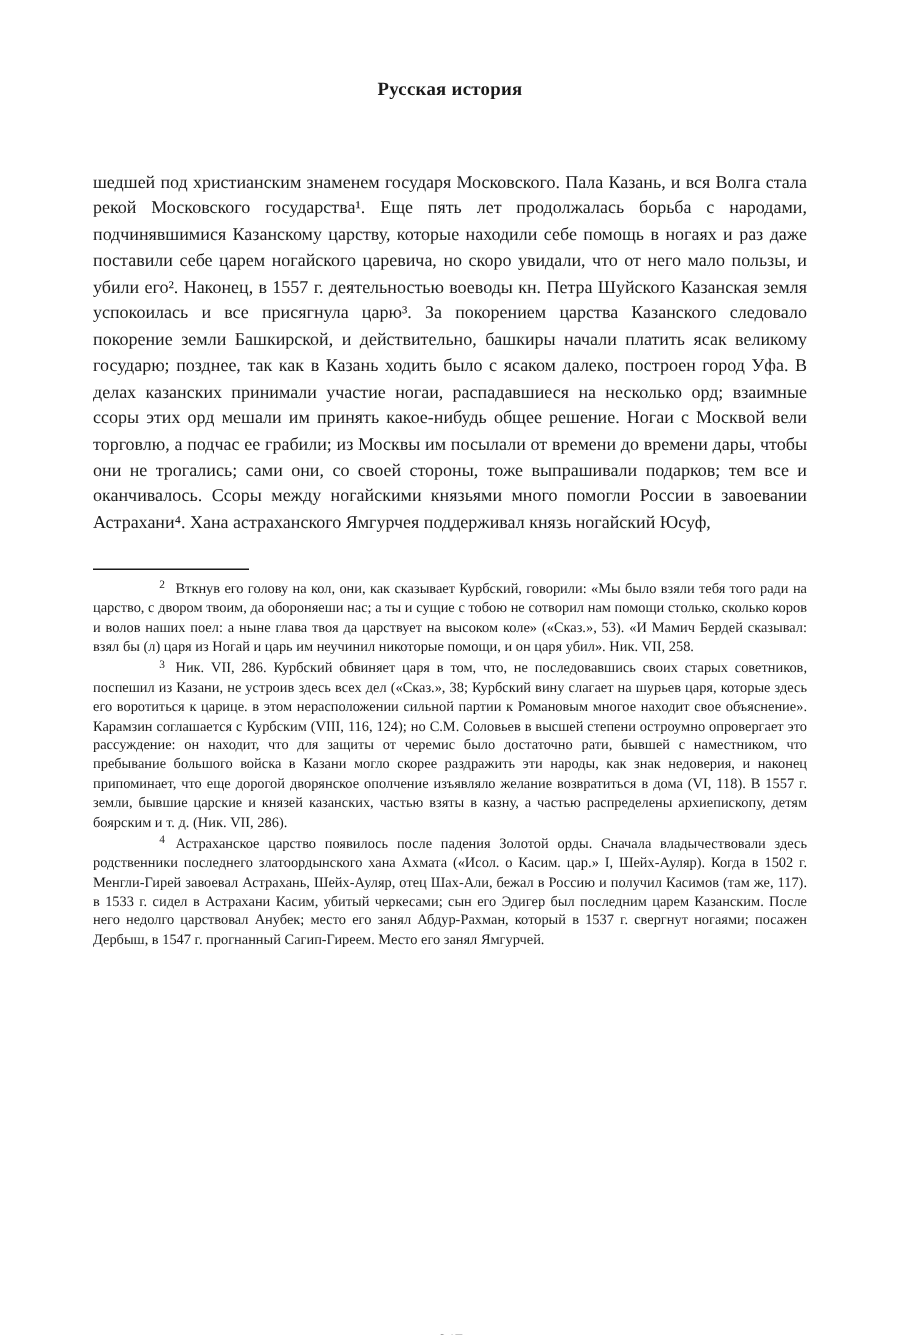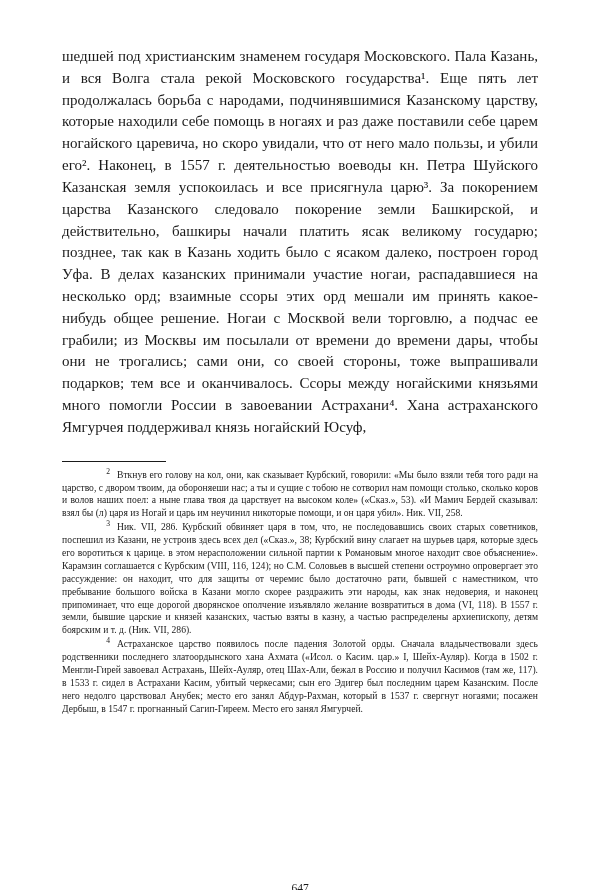--- a/index.html
+++ b/index.html
@@ -23,21 +23,21 @@
   }
   .running-head {
     text-align: center;
     font-size: 12.5px;
     font-weight: bold;
     letter-spacing: 0.2px;
     margin-top: 52px;
     margin-bottom: 22px;
   }
   .body-text {
-    font-size: 15px;
+    font-size: 12px;
     line-height: 1.455;
     text-align: justify;
     text-justify: inter-word;
     hyphens: manual;
     margin-top: 46px;
   }
   .body-text p {
     margin: 0;
     text-indent: 0;
   }
@@ -80,20 +80,21 @@
     bottom: 42px;
     text-align: center;
     font-size: 11.5px;
   }
 </style>
 </head>
 <body>
 
 <div class="page">
 
+  <div class="running-head">Русская история</div>
 
   <div class="body-text">
     <p>шедшей под христианским знаменем государя Московского. Пала Казань, и вся Волга стала рекой Московского государства¹. Еще пять лет продолжалась борьба с народами, подчинявшимися Казанскому царству, которые находили себе помощь в ногаях и раз даже поставили себе царем ногайского царевича, но скоро увидали, что от него мало пользы, и убили его². Наконец, в 1557 г. деятельностью воеводы кн. Петра Шуйского Казанская земля успокоилась и все присягнула царю³. За покорением царства Казанского следовало покорение земли Башкирской, и действительно, башкиры начали платить ясак великому государю; позднее, так как в Казань ходить было с ясаком далеко, построен город Уфа. В делах казанских принимали участие ногаи, распадавшиеся на несколько орд; взаимные ссоры этих орд мешали им принять какое-нибудь общее решение. Ногаи с Москвой вели торговлю, а подчас ее грабили; из Москвы им посылали от времени до времени дары, чтобы они не трогались; сами они, со своей стороны, тоже выпрашивали подарков; тем все и оканчивалось. Ссоры между ногайскими князьями много помогли России в завоевании Астрахани⁴. Хана астраханского Ямгурчея поддерживал князь ногайский Юсуф,</p>
   </div>
 
   <div class="footnote-rule"></div>
 
   <div class="footnotes">
     <div class="fn fn-first-indent">
       <span class="fn-marker">2</span><span class="fn-body">Вткнув его голову на кол, они, как сказывает Курбский, говорили: «Мы было взяли тебя того ради на царство, с двором твоим, да обороняеши нас; а ты и сущие с тобою не сотворил нам помощи столько, сколько коров и волов наших поел: а ныне глава твоя да царствует на высоком коле» («Сказ.», 53). «И Мамич Бердей сказывал: взял бы (л) царя из Ногай и царь им неучинил никоторые помощи, и он царя убил». Ник. VII, 258.</span>

